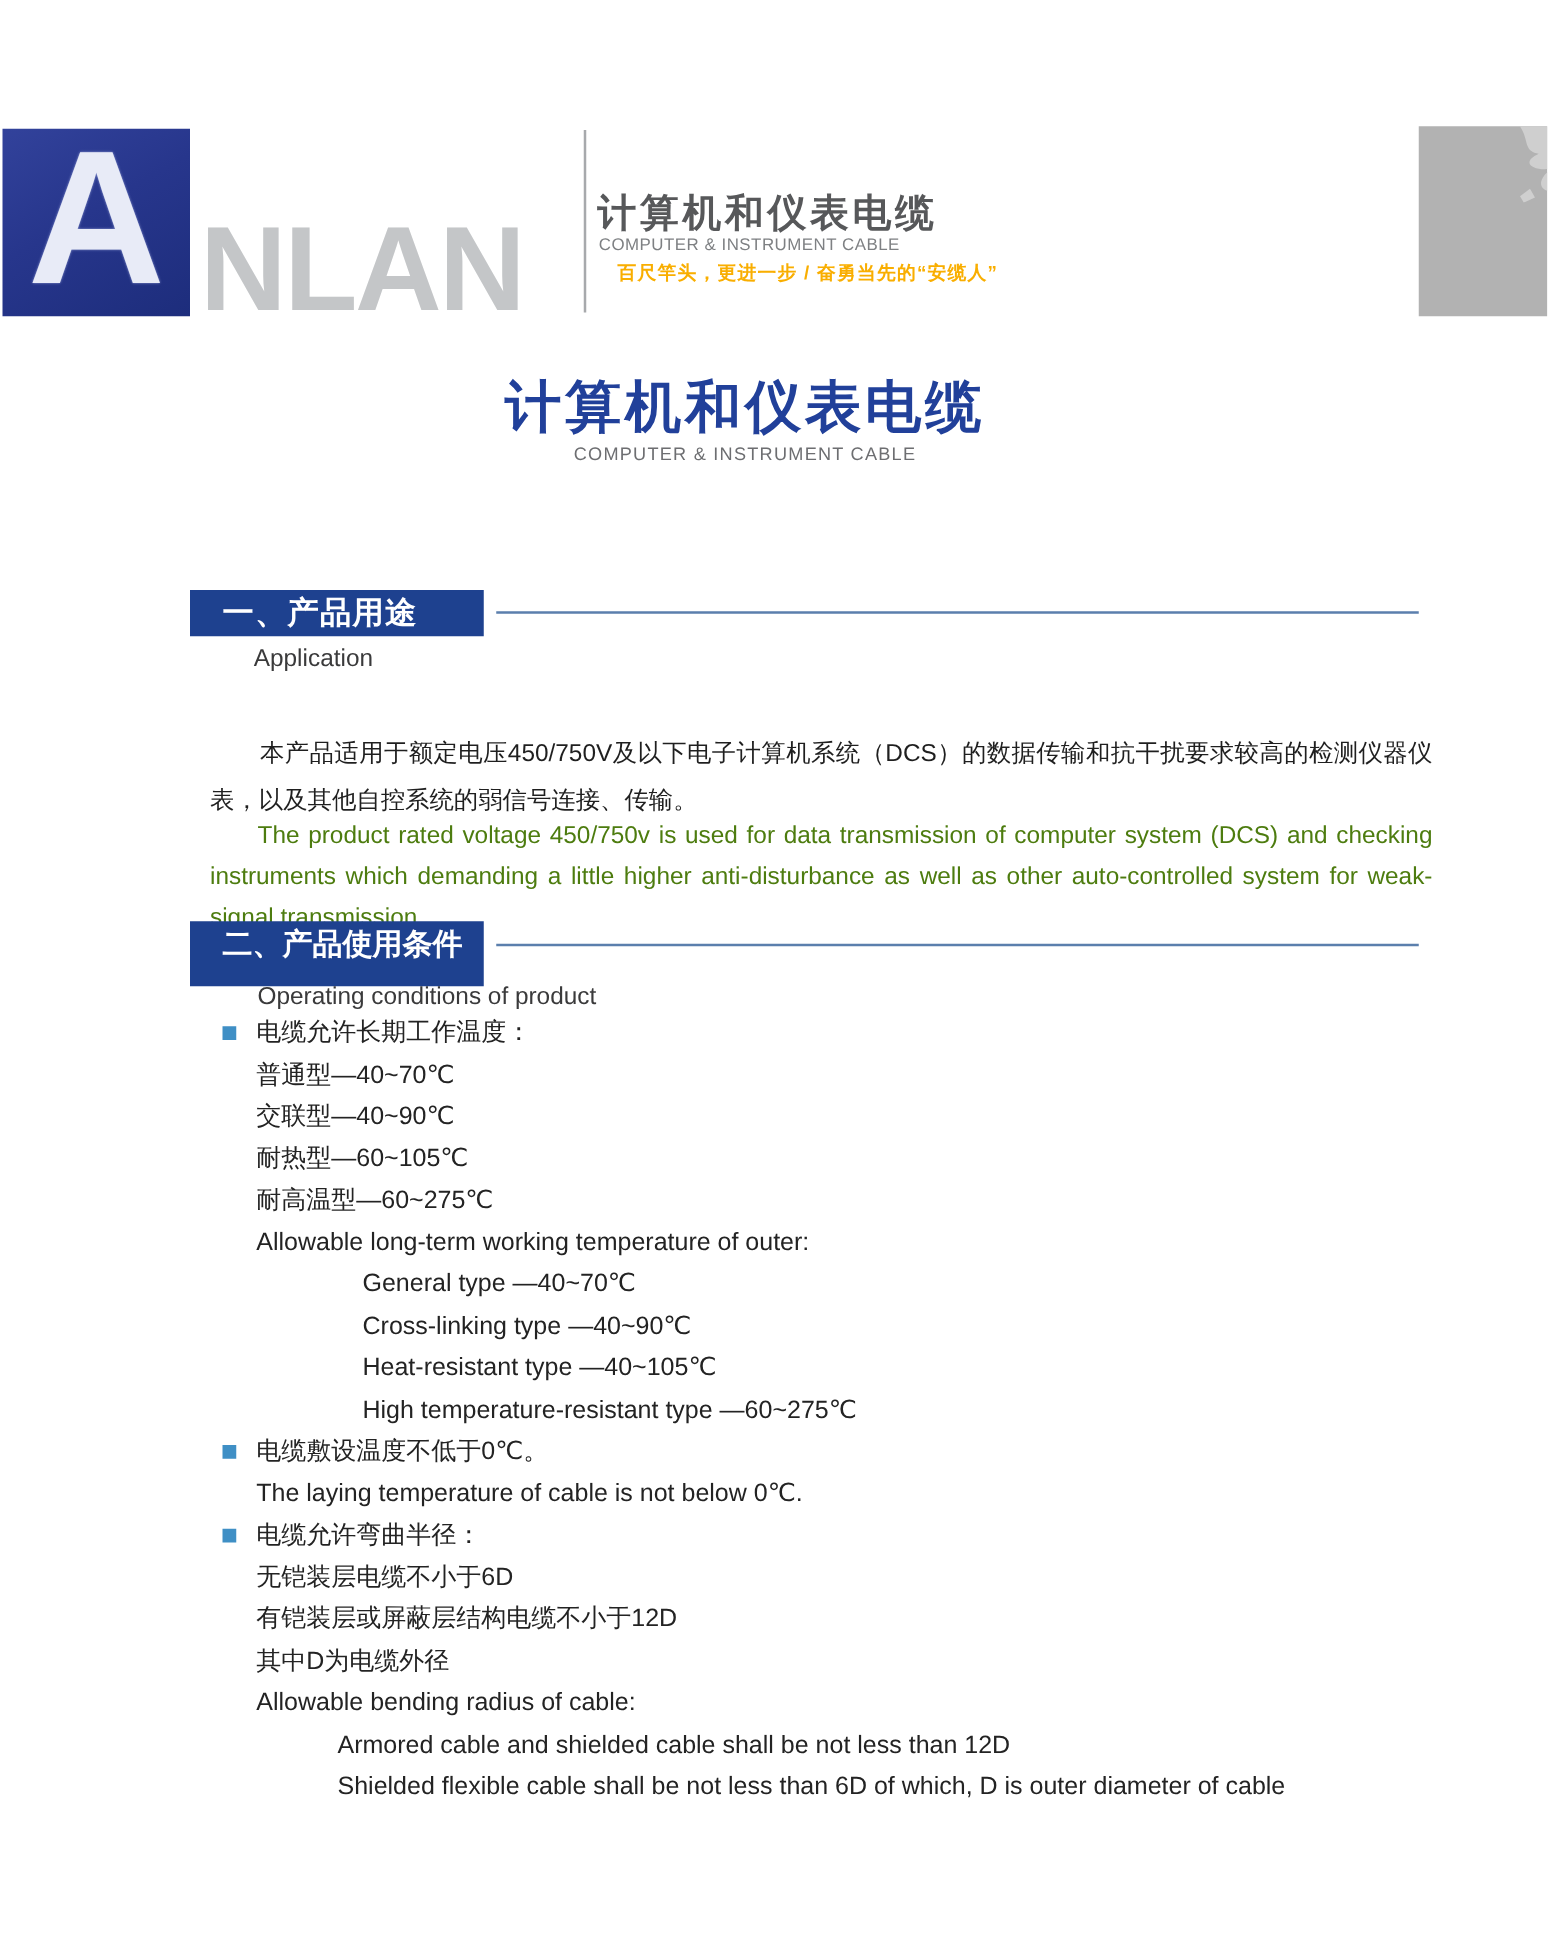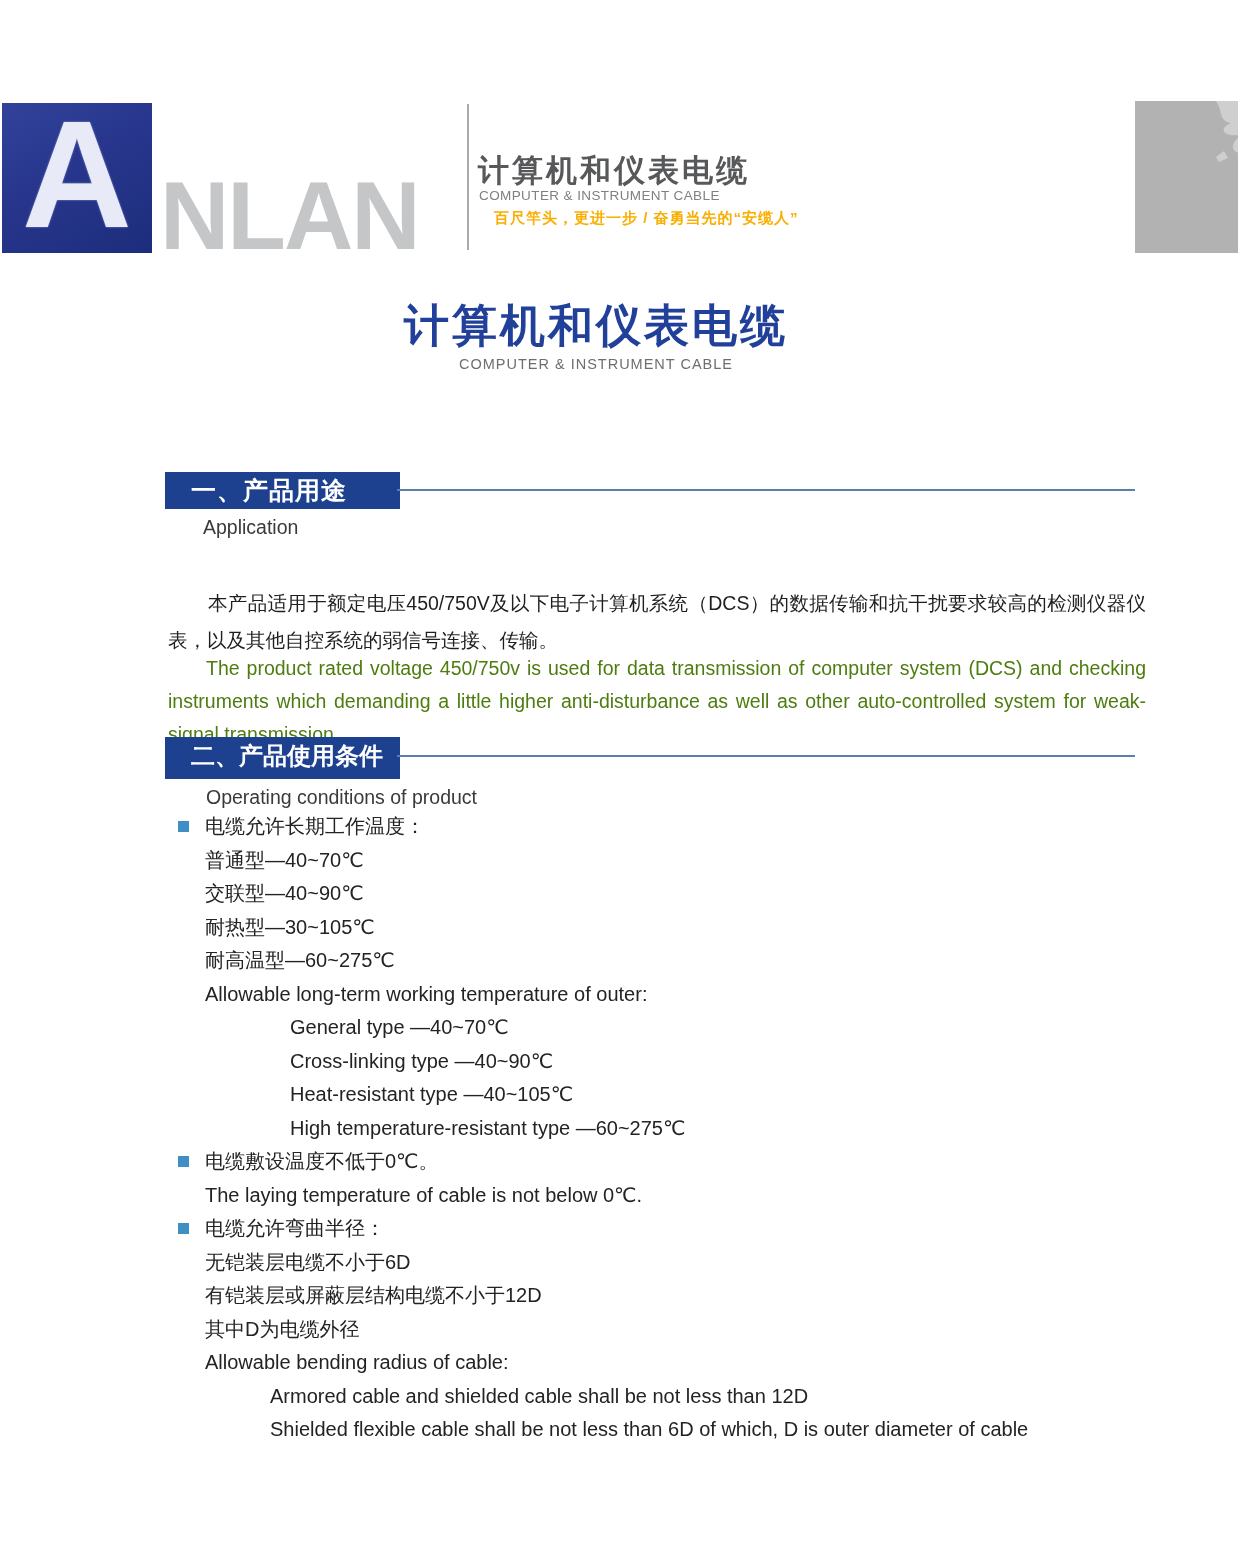--- a/index.html
+++ b/index.html
@@ -62,28 +62,28 @@
     color:#21409a;
   }
   .page-subtitle{
     position:absolute;left:0;top:356px;width:1192px;
     text-align:center;
     font-size:14.5px;letter-spacing:1px;
     color:#6d6e71;
   }
   
   .sec-bar{
-    position:absolute;left:165px;width:235px;
+    position:absolute;left:152px;width:235px;
     background:#1e418f;
     color:#ffffff;font-weight:bold;
     padding-left:26px;box-sizing:border-box;
     white-space:nowrap;
   }
   .sec-bar-1{top:472px;height:37px;line-height:37px;font-size:25px;letter-spacing:1px;}
-  .sec-bar-2{top:737px;height:42px;line-height:38px;font-size:24px;letter-spacing:0px;}
+  .sec-bar-2{top:737px;height:52px;line-height:38px;font-size:24px;letter-spacing:0px;}
   .sec-line{
     position:absolute;left:397px;width:738px;height:2px;
     background:#5b7fad;
   }
   .sec-line-1{top:489px;}
   .sec-line-2{top:755px;}
   .sec-sub{
     position:absolute;font-size:19.5px;color:#3a3a3b;
   }
   .sec-sub-1{left:203px;top:516px;}
@@ -148,21 +148,21 @@
   <div class="para para-en">The product rated voltage 450/750v is used for data transmission of computer system (DCS) and checking instruments which demanding a little higher anti-disturbance as well as other auto-controlled system for weak-signal transmission.</div>
 
   <div class="sec-bar sec-bar-2">二、产品使用条件</div>
   <div class="sec-line sec-line-2"></div>
   <div class="sec-sub sec-sub-2">Operating conditions of product</div>
 
   <div class="cond-list">
     <div class="line"><span class="sq"></span><span>电缆允许长期工作温度：</span></div>
     <div class="line"><span>普通型—40~70℃</span></div>
     <div class="line"><span>交联型—40~90℃</span></div>
-    <div class="line"><span>耐热型—30~105℃</span></div>
+    <div class="line"><span>耐热型—60~105℃</span></div>
     <div class="line"><span>耐高温型—60~275℃</span></div>
     <div class="line"><span>Allowable long-term working temperature of outer:</span></div>
     <div class="line i1"><span>General type —40~70℃</span></div>
     <div class="line i1"><span>Cross-linking type —40~90℃</span></div>
     <div class="line i1"><span>Heat-resistant type —40~105℃</span></div>
     <div class="line i1"><span>High temperature-resistant type —60~275℃</span></div>
     <div class="line"><span class="sq"></span><span>电缆敷设温度不低于0℃。</span></div>
     <div class="line"><span>The laying temperature of cable is not below 0℃.</span></div>
     <div class="line"><span class="sq"></span><span>电缆允许弯曲半径：</span></div>
     <div class="line"><span>无铠装层电缆不小于6D</span></div>

